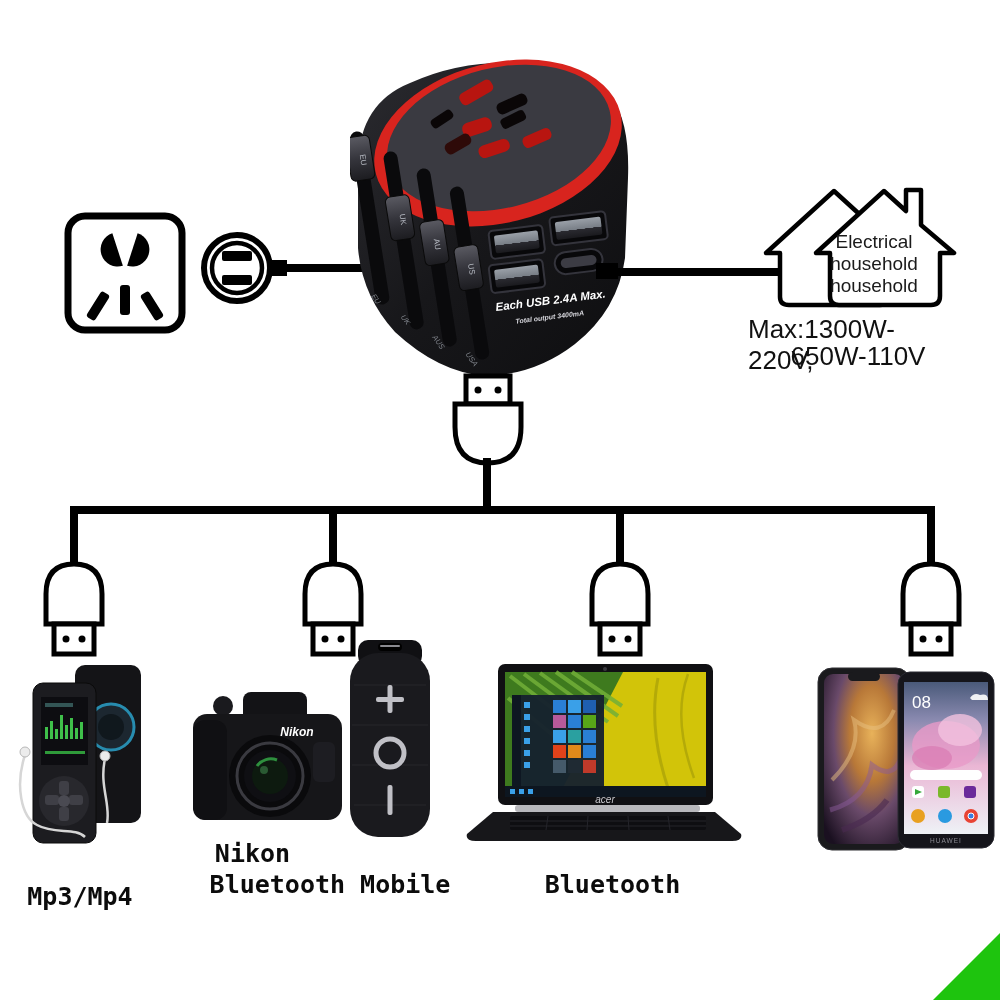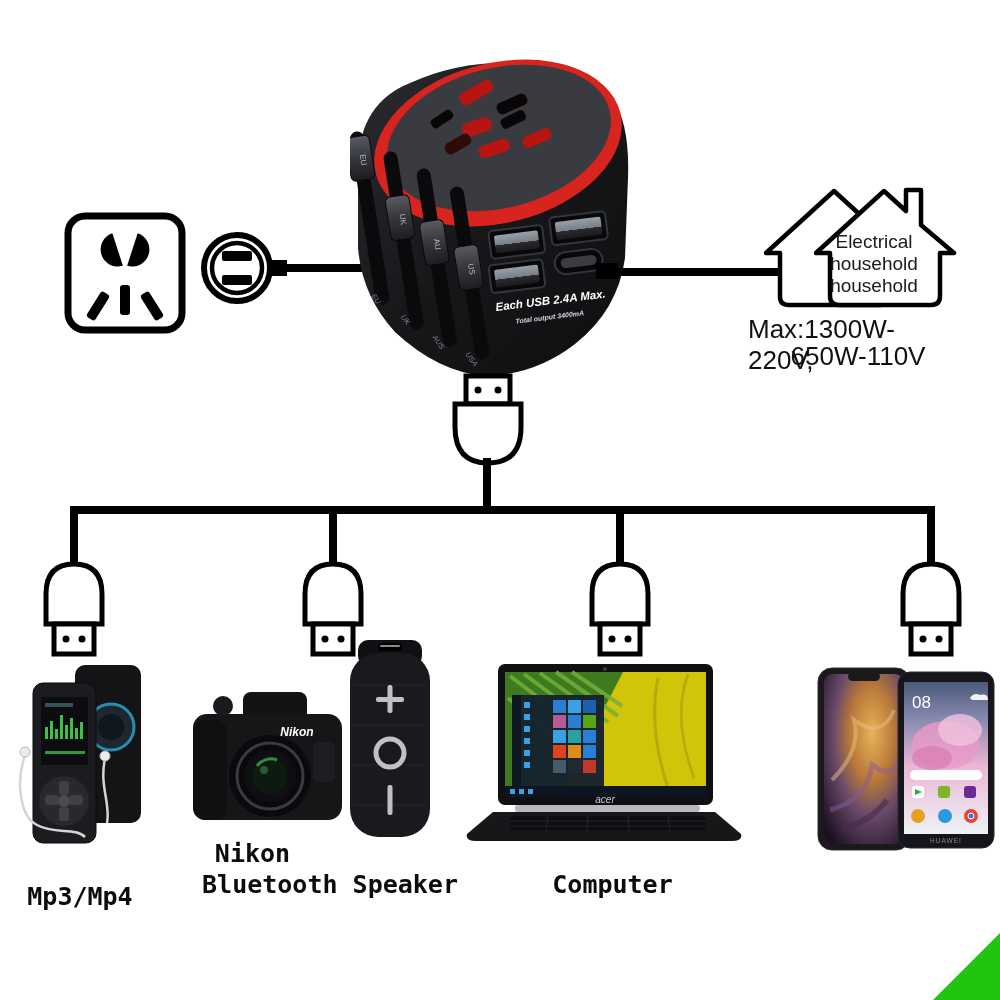--- a/index.html
+++ b/index.html
@@ -340,17 +340,17 @@
         <circle cx="133" cy="156" r="7" fill="#2a9ae0"></circle>
         <circle cx="159" cy="156" r="7" fill="#e84334"></circle>
           <circle cx="159" cy="156" r="3" fill="#3a7ae0" stroke="#fff"></circle>
       </g>
       <text x="134" y="183" font-size="6.5" fill="#8a8a92" text-anchor="middle" letter-spacing="1">HUAWEI</text>
     </g>
   </svg>
 
   <div class="dev-label" style="left:20px;top:882px;width:120px">Mp3/Mp4</div>
   <div class="dev-label" style="left:190px;top:839px;width:125px">Nikon</div>
-  <div class="dev-label" style="left:200px;top:870px;width:260px">Bluetooth Speaker</div>
-  <div class="dev-label" style="left:540px;top:870px;width:145px">Computer</div>
+  <div class="dev-label" style="left:200px;top:870px;width:260px">Bluetooth Mobile</div>
+  <div class="dev-label" style="left:540px;top:870px;width:145px">Bluetooth</div>
 
   <div id="green-corner"></div>
 </div>
 
 </body></html>

